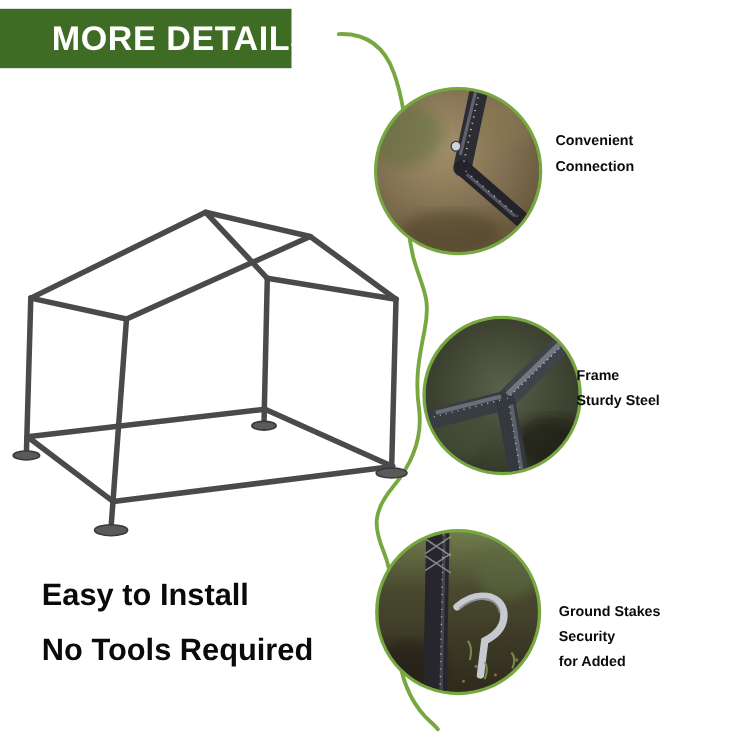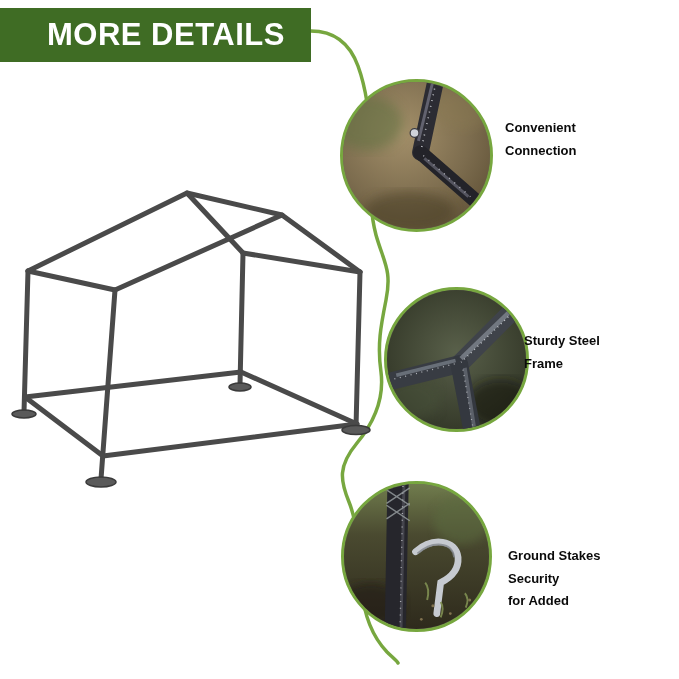--- a/index.html
+++ b/index.html
@@ -13,21 +13,21 @@
   body{font-family:"Liberation Sans", sans-serif;}
   .stage{
     position:relative;
     width:679px;height:679px;
     background:#ffffff;
     overflow:hidden;
   }
   
   .banner{
     position:absolute;left:0;top:8px;
-    width:311px;height:54px;
+    width:265px;height:54px;
     background:var(--banner-green);
     z-index:4;
     display:flex;align-items:center;
   }
   .banner span{
     color:#ffffff;
     font-size:31px;
     font-weight:700;
     letter-spacing:.5px;
     padding-left:47px;
@@ -195,22 +195,22 @@
       <path d="M78 80 L92 152" stroke="#34383f" stroke-width="19" stroke-linecap="round" fill="none"></path>
       <path d="M136 20 L80 74" stroke="#848a94" stroke-width="5" opacity="0.75" fill="none"></path>
       <path d="M10 92 L74 76" stroke="#7e848e" stroke-width="4" opacity="0.7" fill="none"></path>
       <path d="M84 84 L94 148" stroke="#767c86" stroke-width="4" opacity="0.6" fill="none"></path>
       <path d="M138 22 L80 78" stroke="#d7dae0" stroke-width="1.6" stroke-dasharray="1 4" opacity="0.9" fill="none"></path>
       <path d="M8 96 L76 79" stroke="#d7dae0" stroke-width="1.4" stroke-dasharray="1 5" opacity="0.8" fill="none"></path>
       <path d="M82 86 L93 150" stroke="#d7dae0" stroke-width="1.4" stroke-dasharray="1 5" opacity="0.7" fill="none"></path>
     </svg>
   </div>
   <div class="callout-label label-2">
+    <div>Frame</div>
     <div>Sturdy Steel</div>
-    <div>Frame</div>
   </div>
 
   <div class="photo-circle circle-3" aria-label="close-up photo of ground stake anchoring frame leg">
     <svg viewBox="0 0 150 150">
       <defs>
         <linearGradient id="g3" x1="0" y1="0" x2="0" y2="1">
           <stop offset="0" stop-color="#707c4d"></stop>
           <stop offset="0.35" stop-color="#4a4a30"></stop>
           <stop offset="1" stop-color="#2e2a1c"></stop>
         </linearGradient>
@@ -236,14 +236,18 @@
       </g>
       <path d="M86 120 q 3 -12 -2 -18 M100 138 q 4 -10 0 -16 M126 128 q 4 -10 -1 -15" stroke="#7f8f52" stroke-width="2" fill="none" opacity="0.9"></path>
     </svg>
   </div>
   <div class="callout-label label-3">
     <div>Ground Stakes</div>
     <div>Security</div>
     <div>for Added</div>
   </div>
 
+  <div class="footer-text">
+    <div class="line">Easy to Install</div>
+    <div class="line">No Tools Required</div>
+  </div>
 
 </div>
 
 </body></html>

